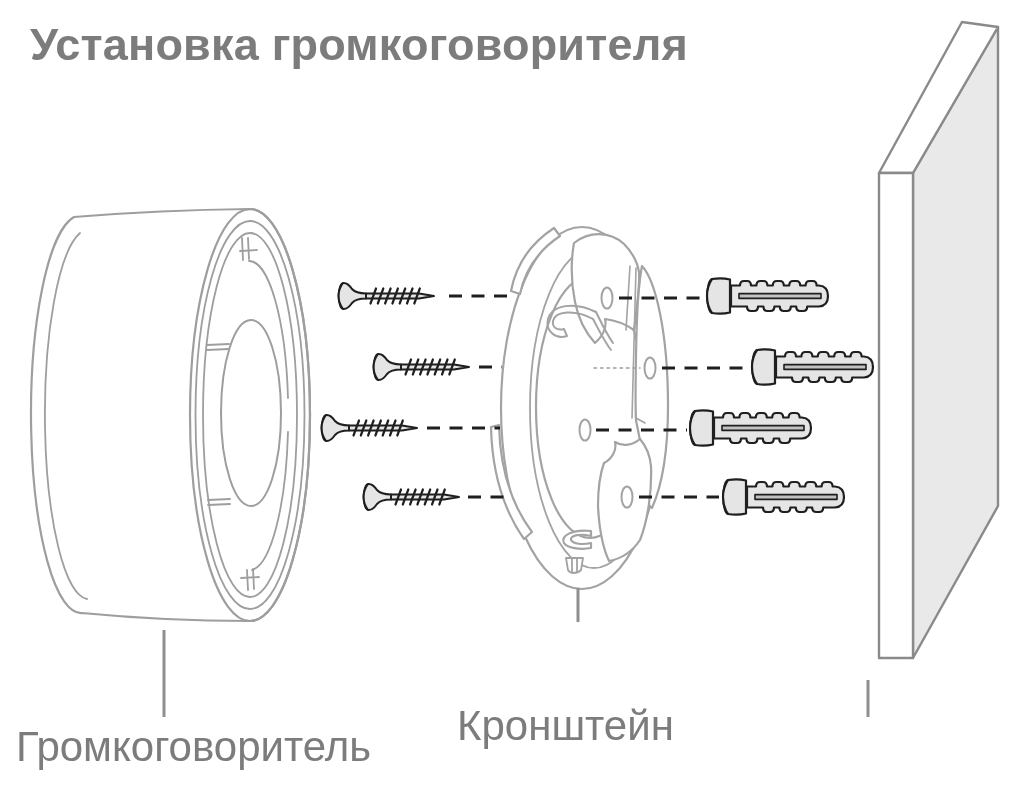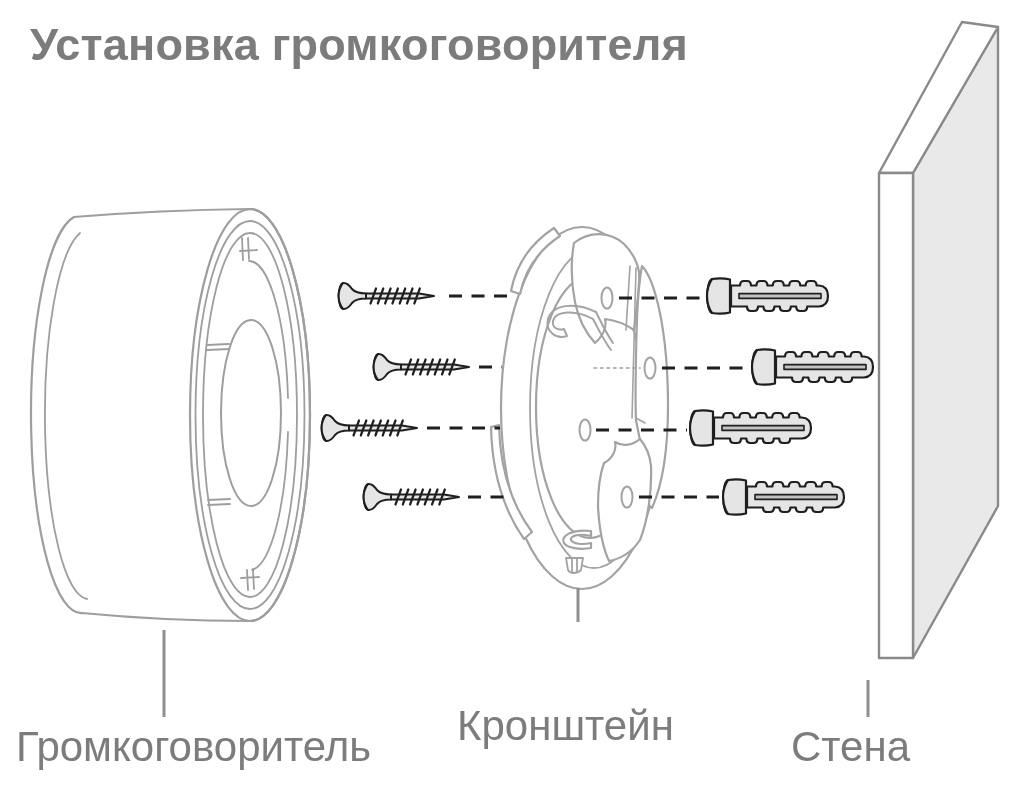--- a/index.html
+++ b/index.html
@@ -211,15 +211,14 @@
     <line x1="868" y1="680" x2="868" y2="717"></line>
   </g>
     </svg>
 
   <div class="page-title">
     <div>Установка громкоговорителя</div>
   </div>
 
   <div class="part-label label-speaker">Громкоговоритель</div>
   <div class="part-label label-bracket">Кронштейн</div>
-  <div class="part-label label-wall">Стена</div>
 
 </div>
 
 </body></html>

